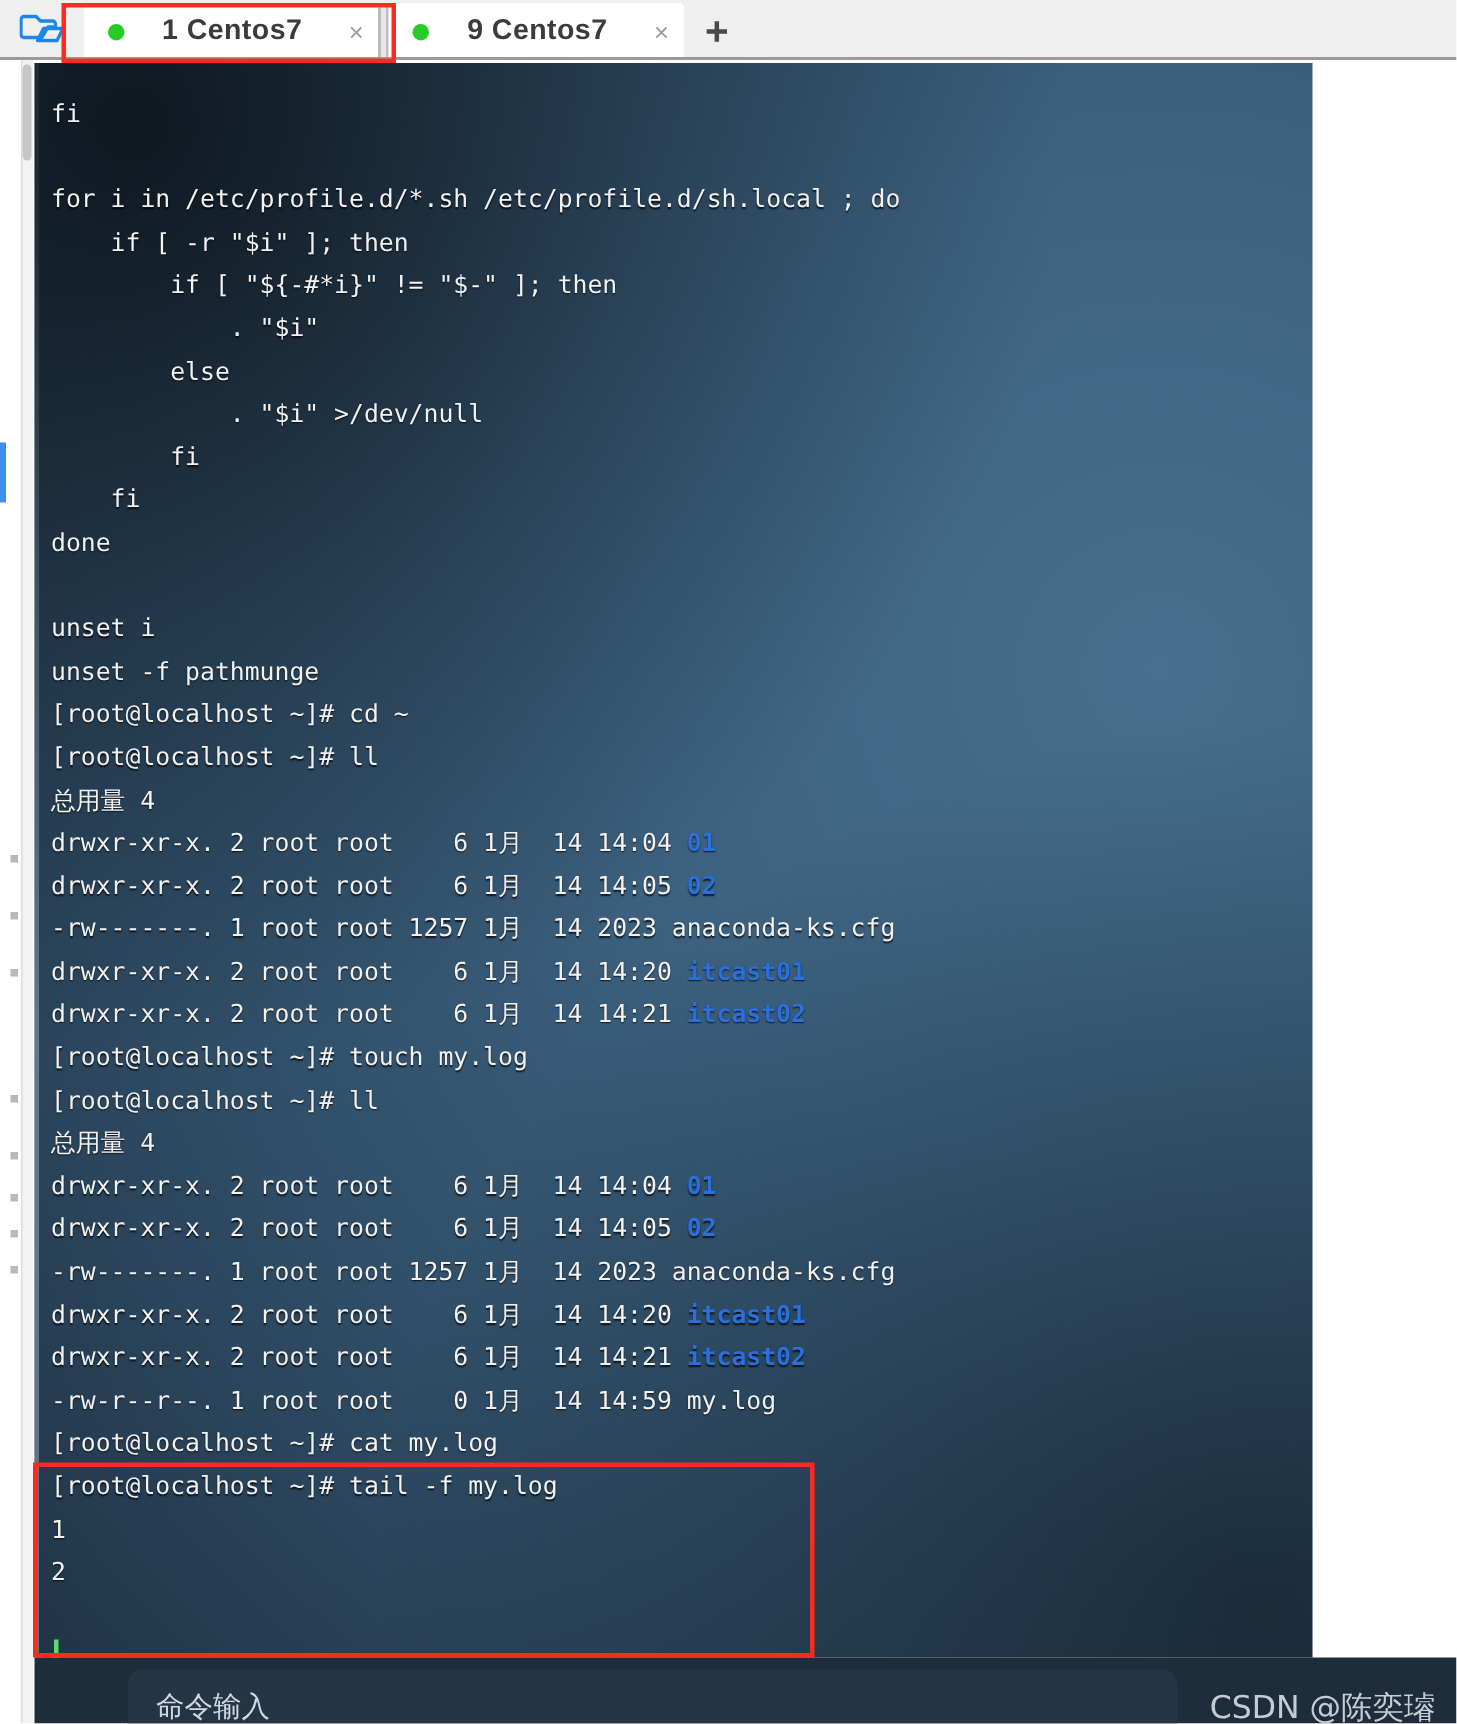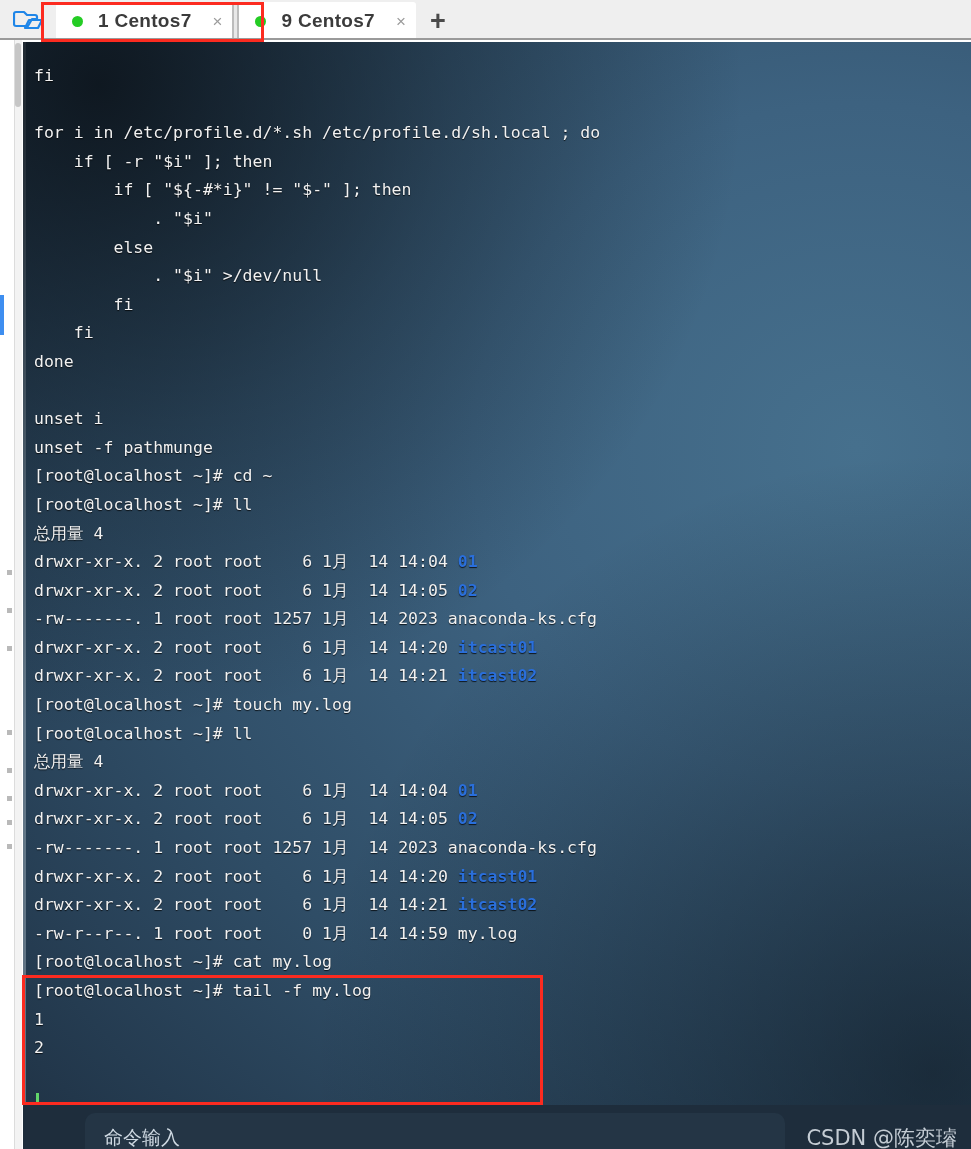--- a/index.html
+++ b/index.html
@@ -32,21 +32,21 @@
     display: flex;
     align-items: center;
     justify-content: center;
     background: #efefef;
     flex: 0 0 auto;
   }
   .tab {
     height: 38px;
     display: flex;
     align-items: center;
-    gap: 15px;
+    gap: 25px;
     padding: 0 10px 0 16px;
     box-sizing: border-box;
     background: #ffffff;
     border-top-left-radius: 3px;
     border-top-right-radius: 3px;
     flex: 0 0 auto;
     position: relative;
   }
   .tab-sep {
     width: 7px;
@@ -129,21 +129,21 @@
     position: absolute;
     left: 7px;
     width: 5px; height: 5px;
     background: #b9b9b9;
   }
 
   
   .terminal {
     position: absolute;
     left: 23px; top: 42px;
-    width: 948px;
+    width: 852px;
     height: 1063px;
     background:
       radial-gradient(145% 115% at 88% 38%, #46708d 0%, #3d6280 28%, #2f4d66 55%, #22374b 78%, #16222e 100%);
     overflow: hidden;
   }
   .terminal::after {
     content: "";
     position: absolute;
     inset: 0;
     background:

